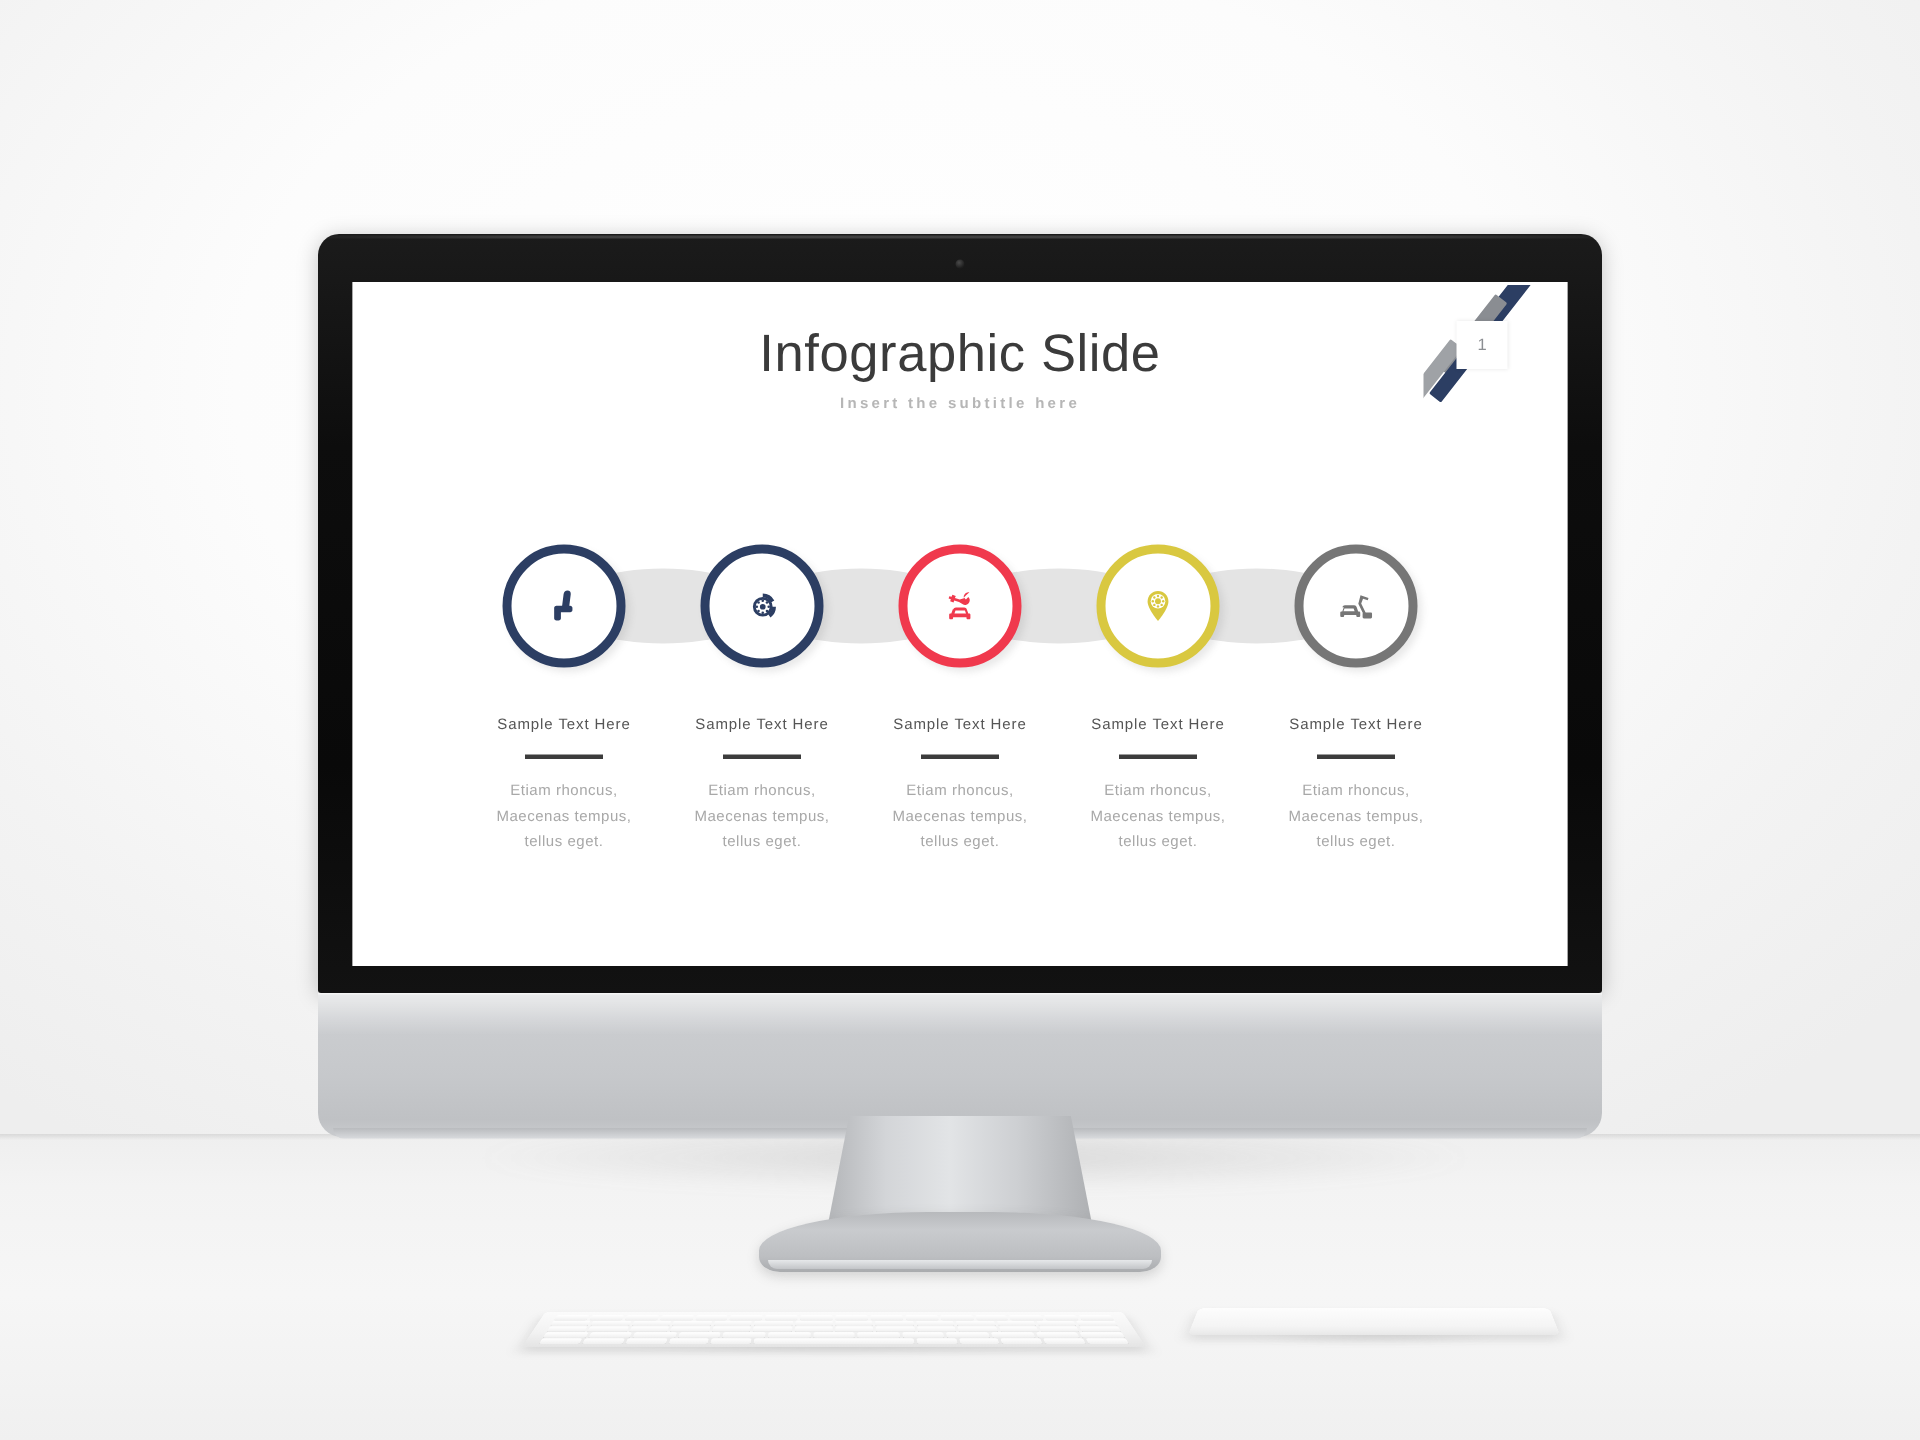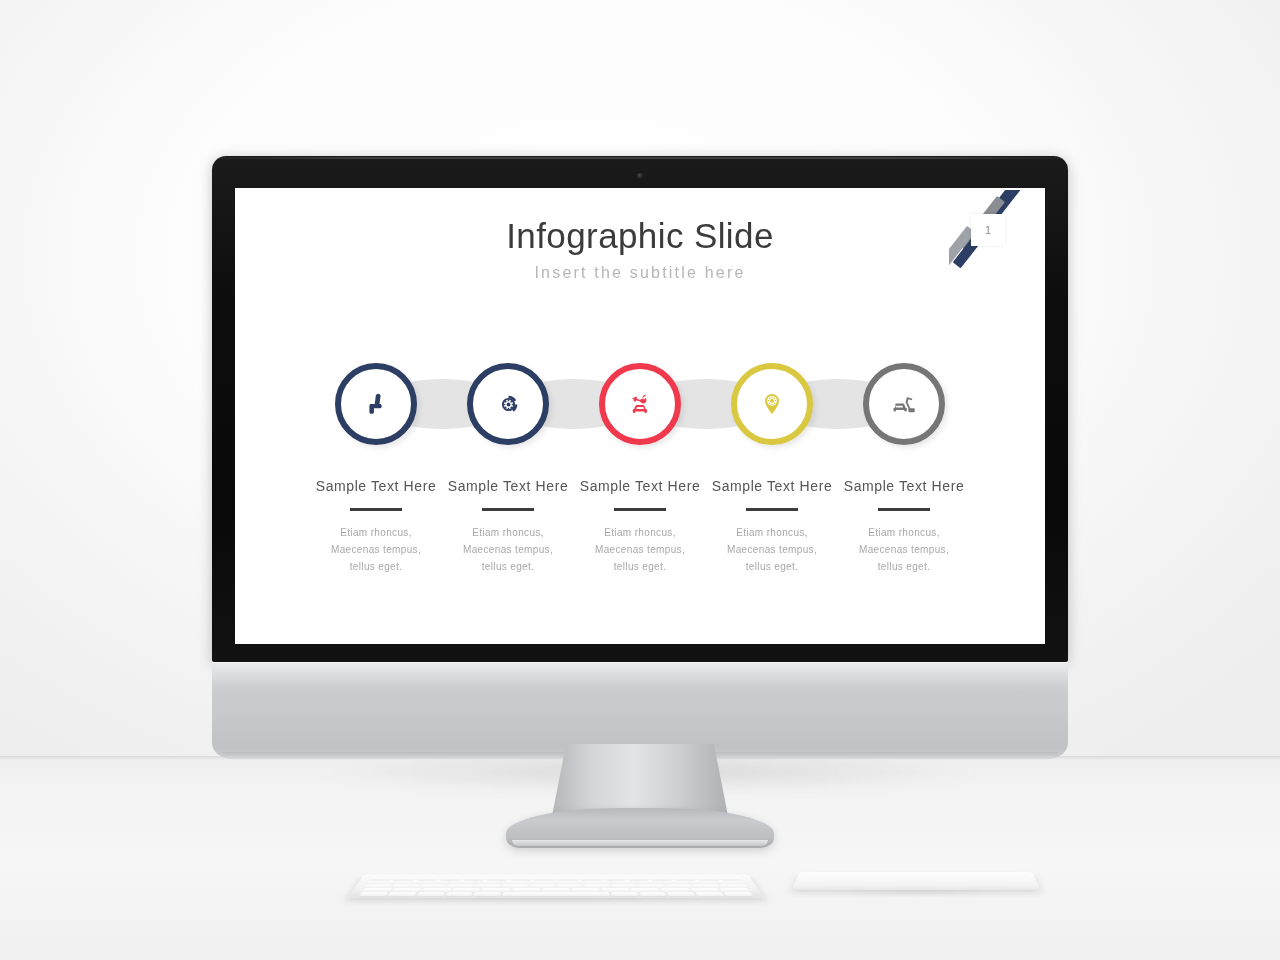--- a/index.html
+++ b/index.html
@@ -129,22 +129,22 @@
   
   #slide { position:absolute; inset:0; background:#fff; }
 
   #slide-title {
     position:absolute; left:0; right:0; top:28px;
     text-align:center; font-size:35px; font-weight:300;
     color:#3b3b3b; letter-spacing:.4px;
   }
   #slide-subtitle {
     position:absolute; left:0; right:0; top:76px;
-    text-align:center; font-size:16px; color:#b6b6b6;
-    letter-spacing:2.2px; font-weight:400;
+    text-align:center; font-size:10px; color:#b6b6b6;
+    letter-spacing:2.2px; font-weight:700;
   }
 
   
   #corner-mark { position:absolute; right:4px; top:2px; width:92px; height:84px; overflow:hidden; }
   .stripe { position:absolute; transform: rotate(38deg); transform-origin: 0 0; border-radius:1px; }
   #stripe-navy-1 { left:64px; top:-10px; width:12px; height:84px; background:#2c3e63; }
   #stripe-gray-1 { left:48px; top:6px;  width:10px; height:62px; background:#8a8d92; }
   #stripe-gray-2 { left:18px; top:36px; width:10px; height:44px; background:#9fa2a6; }
   #stripe-navy-2 { left:32px; top:36px; width:10px; height:46px; background:#2c3e63; }
   #corner-badge {
@@ -165,21 +165,21 @@
   }
   .connector {
     position:absolute; top:16px; height:50px;
     background:#e4e4e4;
     border-radius:50% / 46%;
   }
 
   
   #captions { position:absolute; left:0; right:0; top:290px; }
   .caption { position:absolute; width:170px; text-align:center; }
-  .cap-title { font-size:14px; color:#555555; letter-spacing:.6px; }
+  .cap-title { font-size:10px; color:#555555; letter-spacing:.6px; }
   .cap-rule { width:52px; height:2.5px; background:#3c3c3c; margin:14px auto 13px; }
   .cap-body { font-size:10px; color:#a8a8a8; line-height:1.72; letter-spacing:.35px; }
 </style>
 </head>
 <body>
 
 <div id="wall"></div>
 <div id="desk"></div>
 <div id="desk-edge"></div>
 <div id="desk-shadow"></div>

